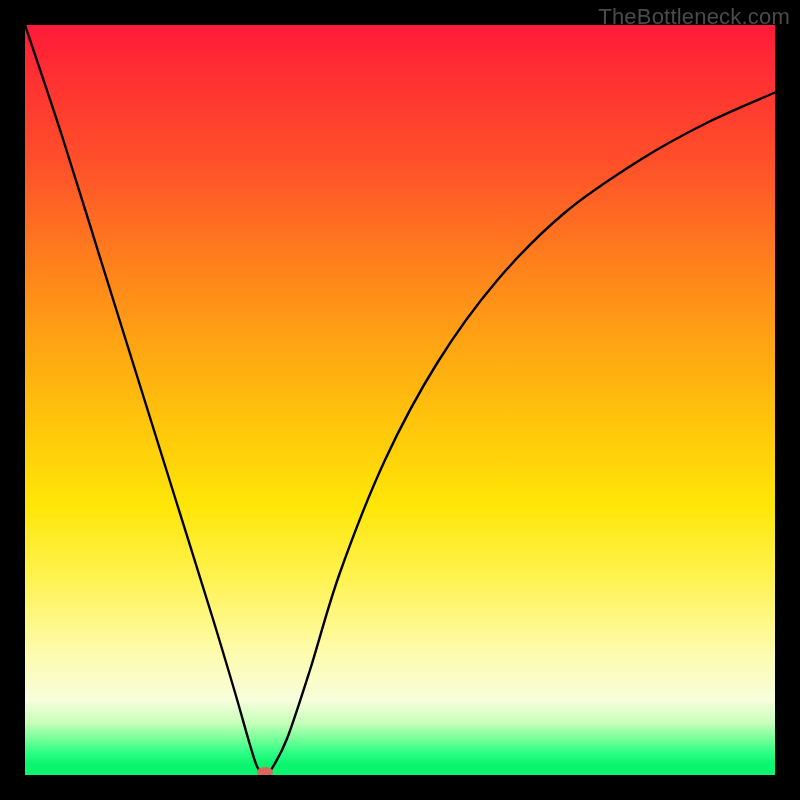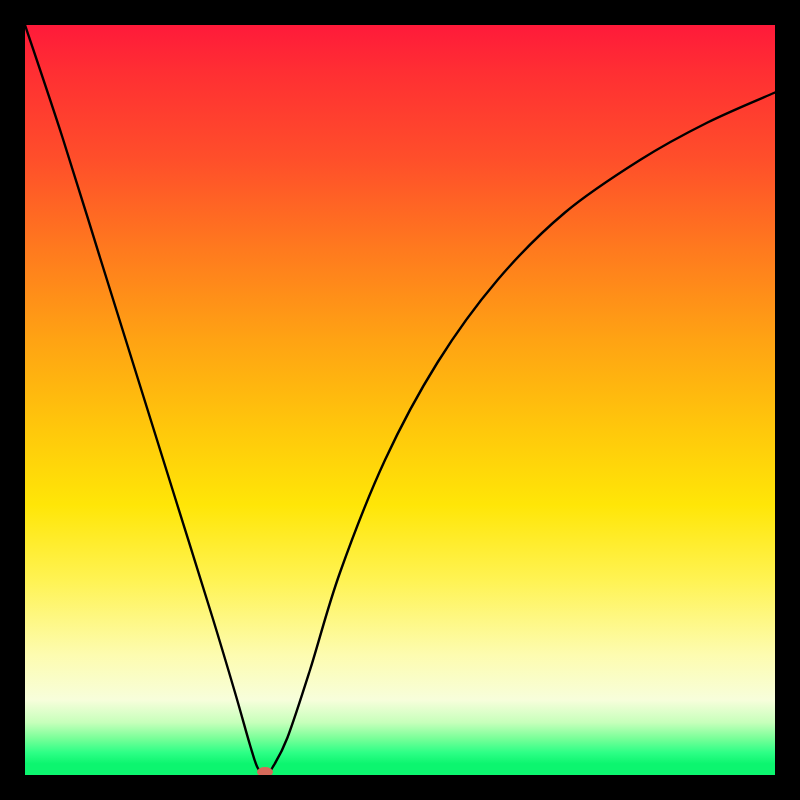--- a/index.html
+++ b/index.html
@@ -61,20 +61,21 @@
     position: absolute;
     inset: 0;
     width: 100%;
     height: 100%;
   }
 </style>
 </head>
 <body>
 
 <div class="frame">
+  <div class="watermark">TheBottleneck.com</div>
 
   <div class="plot-area">
     <div class="gradient"></div>
     <svg class="curve" viewBox="0 0 750 750" preserveAspectRatio="none">
       <path fill="none" stroke="#000" stroke-width="2.4" stroke-linejoin="round" stroke-linecap="round" d="M 0 0 C 6.25 18.75, 25 73.75, 37.5 112.5 C 50 151.25, 62.5 192.5, 75 232.5 C 87.5 272.5, 100 312.5, 112.5 352.5 C 125 392.5, 137.5 432.5, 150 472.5 C 162.5 512.5, 177.5 560, 187.5 592.5 C 197.5 625, 203.75000000000003 646.25, 210.00000000000003 667.5 C 216.25000000000003 688.75, 221.25 707.5, 225 720 C 228.75 732.5, 230 737.5, 232.5 742.5 C 235 747.5, 237.5 750, 240 750 C 242.5 750, 243.75 748.75, 247.5 742.5 C 251.25 736.25, 256.25 728.75, 262.5 712.5 C 268.75 696.25, 276.25 672.5, 285 645 C 293.75 617.5, 302.5 582.5, 315 547.5 C 327.5 512.5, 343.75 470, 360 435 C 376.25 400, 393.75000000000006 367.49999999999994, 412.50000000000006 337.49999999999994 C 431.25000000000006 307.49999999999994, 451.25 280, 472.5 255 C 493.75 230, 516.25 207.5, 540 187.5 C 563.75 167.5, 591.25 150, 615 135 C 638.75 120, 660 108.75, 682.5 97.5 C 705 86.25, 738.75 72.5, 750 67.5"></path>
       <ellipse rx="8" ry="5" fill="#d66a5a" cx="240" cy="747"></ellipse>
     </svg>
   </div>
 </div>
 

